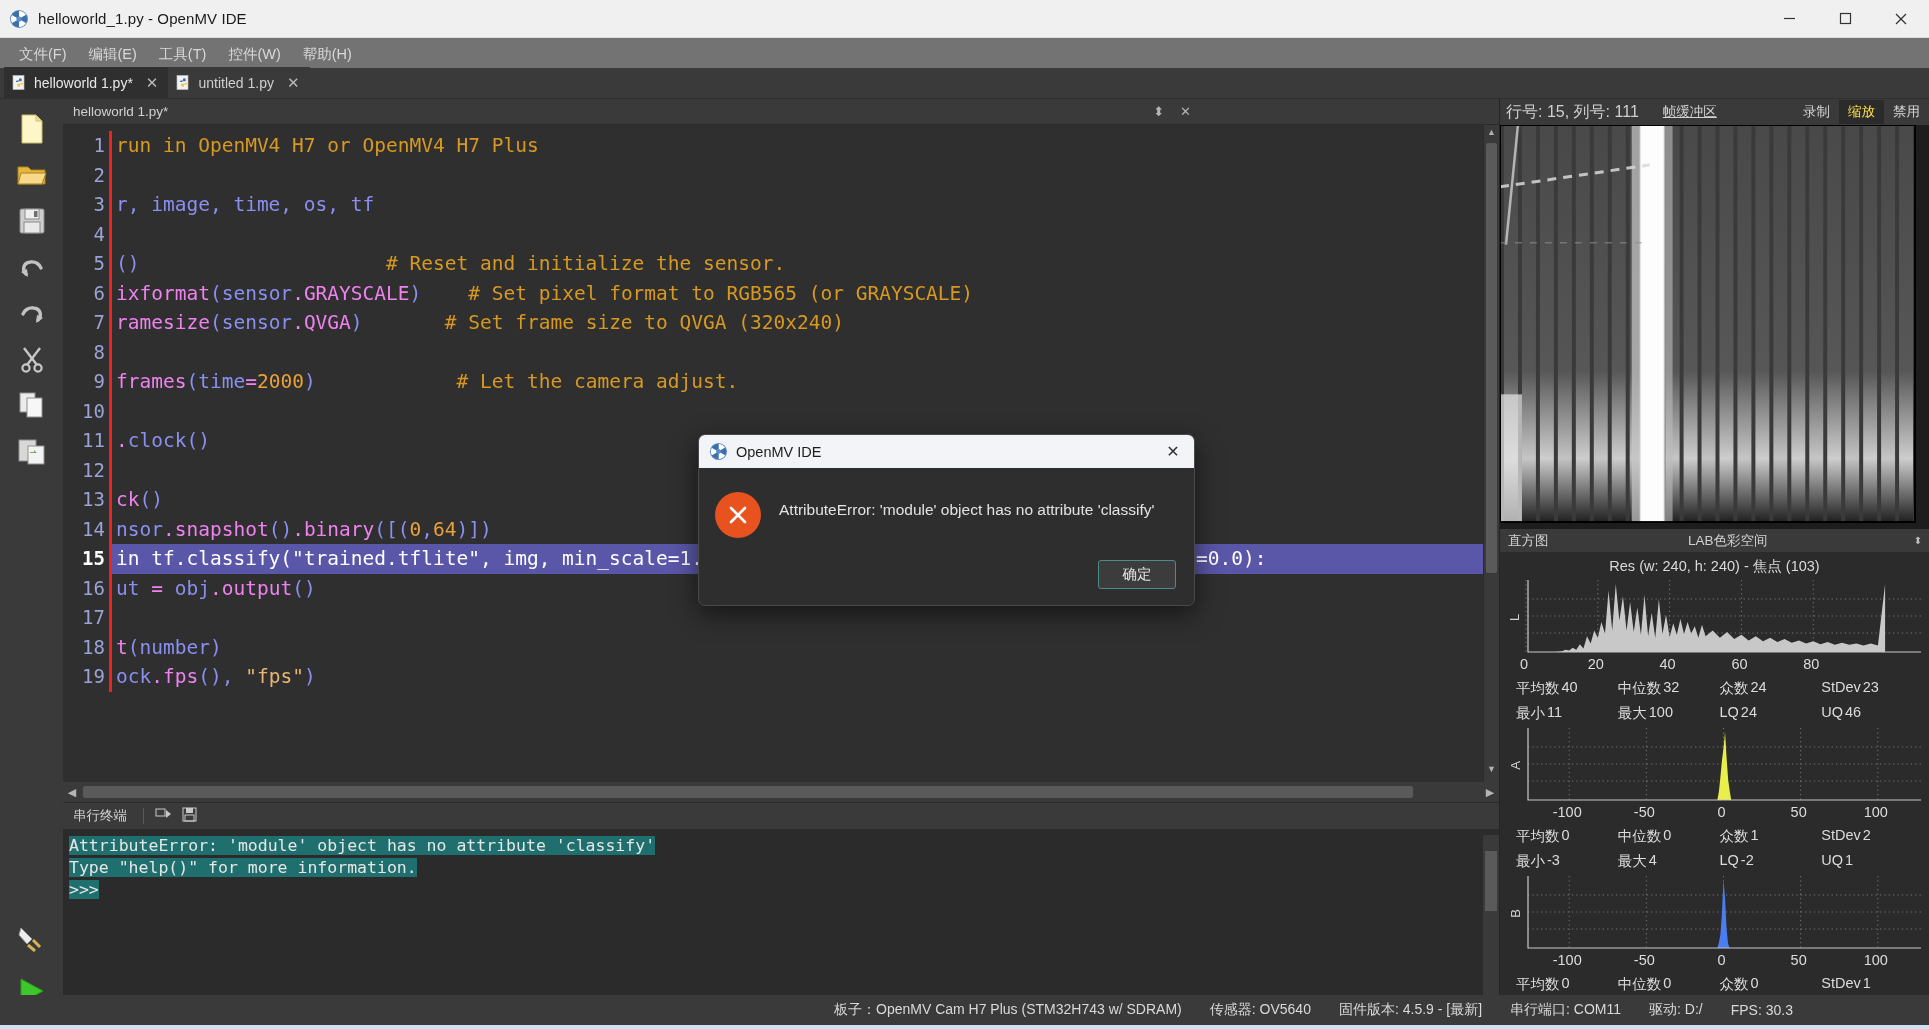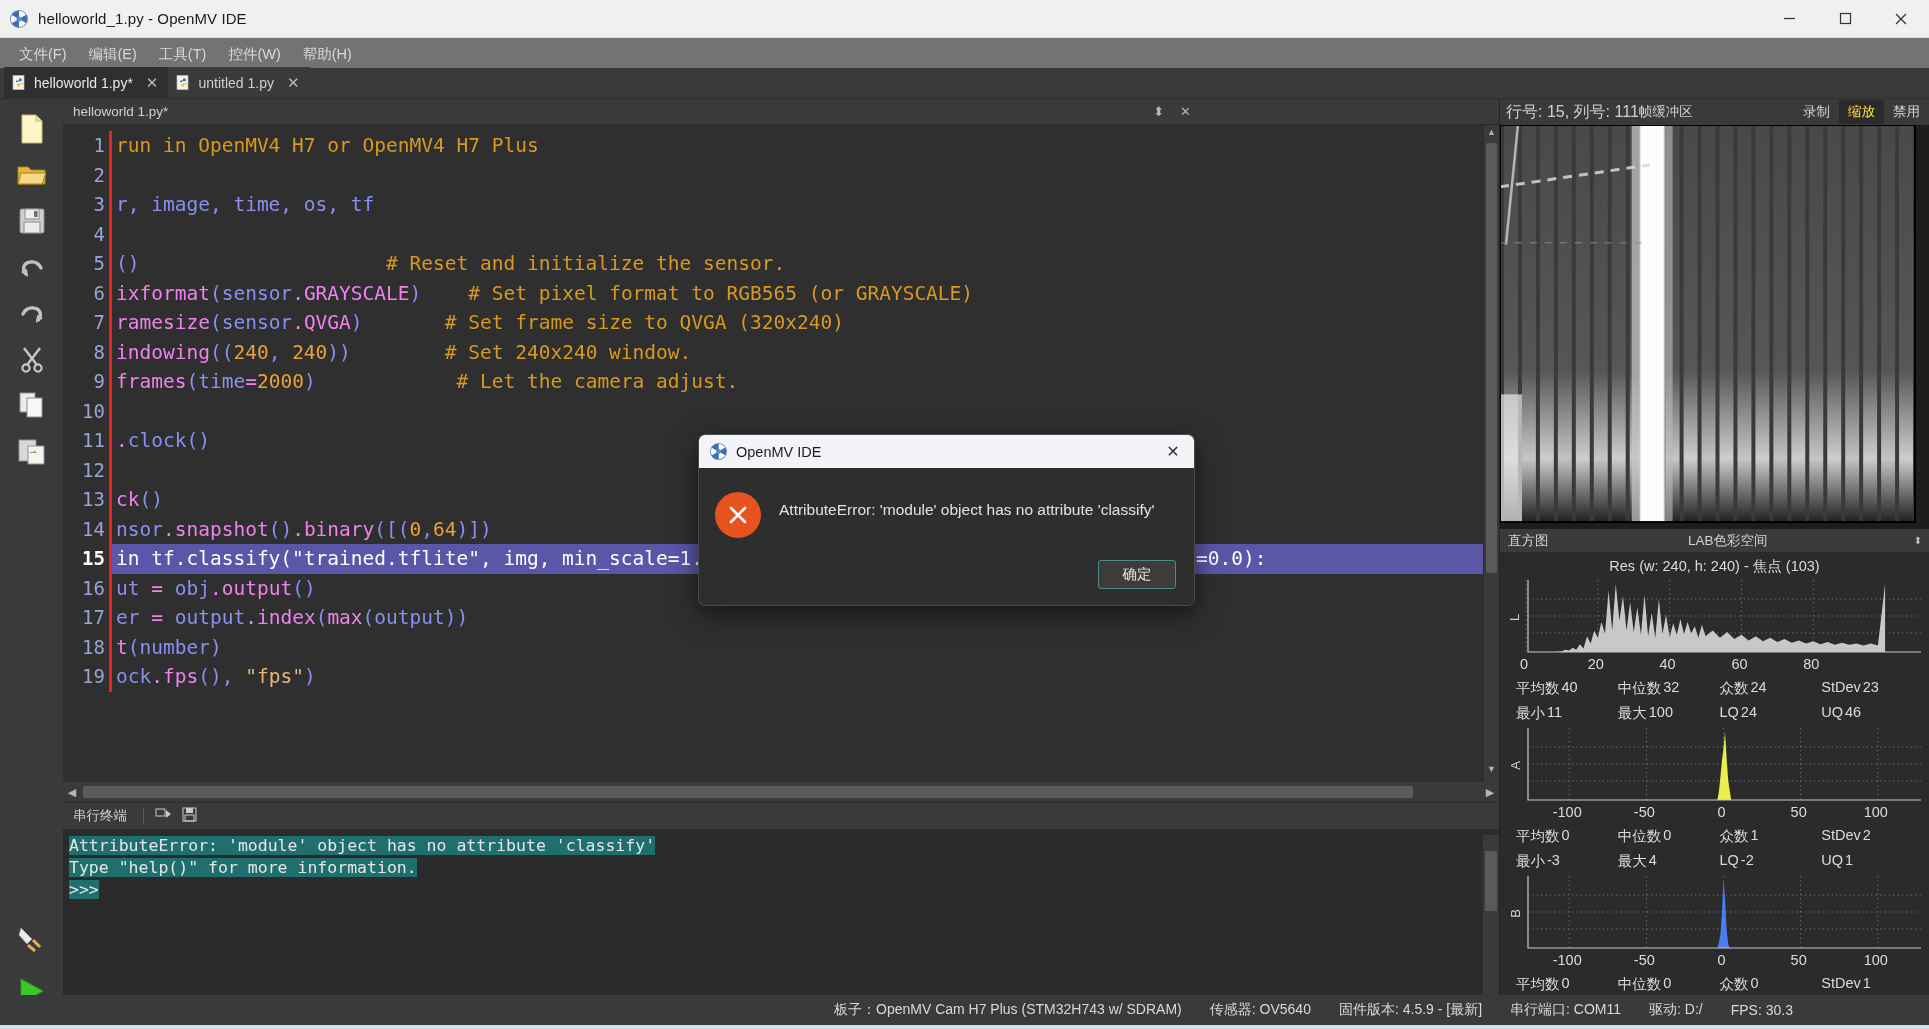--- a/index.html
+++ b/index.html
@@ -121,21 +121,21 @@
   .terminal .vsb { width: 16px; flex: 0 0 16px; background: #3a3a3a; position: relative; }
   .terminal .vsb .t { position: absolute; left: 2px; right: 2px; top: 16px; height: 60px; background: #5a5a5a; }
 
   .bottombar { height: 32px; flex: 0 0 32px; background: #3a3a3a; display: flex; align-items: center; }
   .bottombar .btab { font-size: 14px; color: #d5d5d5; padding: 4px 10px; margin-left: 4px; }
   .bottombar .btab.active { background: #2b2b2b; color: #fff; }
 
   
   .right { width: 430px; flex: 0 0 430px; background: #2b2b2b; display: flex; flex-direction: column; border-left: 1px solid #242424;}
   .fbhead { height: 26px; flex: 0 0 26px; background: #3a3a3a; display: flex; align-items: center; font-size: 13.5px; color: #d2d2d2; }
-  .fbhead .lbl { margin-left: 0; }
+  .fbhead .lbl { margin-left: 24px; text-decoration: underline; }
   .fbhead .g { flex: 1 1 auto; }
   .fbhead .act { padding: 3px 9px; color: #d2d2d2; }
   .fbhead .act.on { background: #2b2b2b; color: #fde047; }
 
   .fbimage { height: 404px; flex: 0 0 404px; background: #1d1d1d; position: relative; overflow: hidden; }
   .fbimage .frame { position: absolute; inset: 0; }
 
   .histhead { height: 23px; flex: 0 0 23px; background: #3a3a3a; display: flex; align-items: center; font-size: 13.5px; color: #d2d2d2; }
   .histhead .lbl { margin-left: 8px; }
   .histhead .mid { flex: 1 1 auto; text-align: center; }
@@ -341,30 +341,30 @@
 
       <div class="editorwrap">
         <div class="codearea" id="codearea">
             <div class="cline"><span class="ln">1</span><span class="redbar"></span><span class="ctext"><span class="tok-com">run in OpenMV4 H7 or OpenMV4 H7 Plus</span></span></div>
             <div class="cline"><span class="ln">2</span><span class="redbar"></span><span class="ctext"></span></div>
             <div class="cline"><span class="ln">3</span><span class="redbar"></span><span class="ctext"><span class="tok-mod">r, image, time, os, tf</span></span></div>
             <div class="cline"><span class="ln">4</span><span class="redbar"></span><span class="ctext"></span></div>
             <div class="cline"><span class="ln">5</span><span class="redbar"></span><span class="ctext"><span class="tok-mod">()</span><span class="tok-com">                     # Reset and initialize the sensor.</span></span></div>
             <div class="cline"><span class="ln">6</span><span class="redbar"></span><span class="ctext"><span class="tok-fn">ixformat</span><span class="tok-mod">(</span><span class="tok-mod">sensor</span><span class="tok-fn">.</span><span class="tok-fn">GRAYSCALE</span><span class="tok-mod">)</span><span class="tok-com">    # Set pixel format to RGB565 (or GRAYSCALE)</span></span></div>
             <div class="cline"><span class="ln">7</span><span class="redbar"></span><span class="ctext"><span class="tok-fn">ramesize</span><span class="tok-mod">(</span><span class="tok-mod">sensor</span><span class="tok-fn">.</span><span class="tok-fn">QVGA</span><span class="tok-mod">)</span><span class="tok-com">       # Set frame size to QVGA (320x240)</span></span></div>
-            <div class="cline"><span class="ln">8</span><span class="redbar"></span><span class="ctext"><span class="tok-fn">indowing</span><span class="tok-mod">((</span><span class="tok-num">240</span><span class="tok-mod">, </span><span class="tok-num">240</span><span class="tok-mod">))</span><span class="tok-com">        # Set 240x240 window.</span></span></div>
+            <div class="cline"><span class="ln">8</span><span class="redbar"></span></div>
             <div class="cline"><span class="ln">9</span><span class="redbar"></span><span class="ctext"><span class="tok-fn">frames</span><span class="tok-mod">(</span><span class="tok-mod">time</span><span class="tok-fn">=</span><span class="tok-num">2000</span><span class="tok-mod">)</span><span class="tok-com">            # Let the camera adjust.</span></span></div>
             <div class="cline"><span class="ln">10</span><span class="redbar"></span><span class="ctext"></span></div>
             <div class="cline"><span class="ln">11</span><span class="redbar"></span><span class="ctext"><span class="tok-fn">.</span><span class="tok-mod">clock</span><span class="tok-mod">()</span></span></div>
             <div class="cline"><span class="ln">12</span><span class="redbar"></span><span class="ctext"></span></div>
             <div class="cline"><span class="ln">13</span><span class="redbar"></span><span class="ctext"><span class="tok-fn">ck</span><span class="tok-mod">()</span></span></div>
             <div class="cline"><span class="ln">14</span><span class="redbar"></span><span class="ctext"><span class="tok-mod">nsor</span><span class="tok-fn">.</span><span class="tok-fn">snapshot</span><span class="tok-mod">()</span><span class="tok-fn">.</span><span class="tok-fn">binary</span><span class="tok-mod">([(</span><span class="tok-num">0</span><span class="tok-mod">,</span><span class="tok-num">64</span><span class="tok-mod">)])</span></span></div>
             <div class="cline sel"><span class="ln">15</span><span class="redbar"></span><span class="ctext"><span>in tf.classify("trained.tflite", img, min_scale=1.0, scale_mul=0.8, x_overlap=0.0, y_overlap=0.0):</span></span></div>
             <div class="cline"><span class="ln">16</span><span class="redbar"></span><span class="ctext"><span class="tok-mod">ut</span><span class="tok-fn"> = </span><span class="tok-mod">obj</span><span class="tok-fn">.</span><span class="tok-fn">output</span><span class="tok-mod">()</span></span></div>
-            <div class="cline"><span class="ln">17</span><span class="redbar"></span><span class="ctext"><span class="tok-mod">er</span><span class="tok-fn"> = </span><span class="tok-mod">output</span><span class="tok-fn">.</span><span class="tok-fn">index</span><span class="tok-mod">(</span><span class="tok-fn">max</span><span class="tok-mod">(output))</span></span></div>
+            <div class="cline"><span class="ln">17</span><span class="redbar"></span></div>
             <div class="cline"><span class="ln">18</span><span class="redbar"></span><span class="ctext"><span class="tok-fn">t</span><span class="tok-mod">(number)</span></span></div>
             <div class="cline"><span class="ln">19</span><span class="redbar"></span><span class="ctext"><span class="tok-mod">ock</span><span class="tok-fn">.</span><span class="tok-fn">fps</span><span class="tok-mod">(), </span><span class="tok-str">"fps"</span><span class="tok-mod">)</span></span></div>
           </div>
         <div class="vscroll-right">
           <div class="arw" style="top:2px">▲</div>
           <div class="thumb"></div>
           <div class="arw" style="bottom:2px">▼</div>
         </div>
       </div>
 

